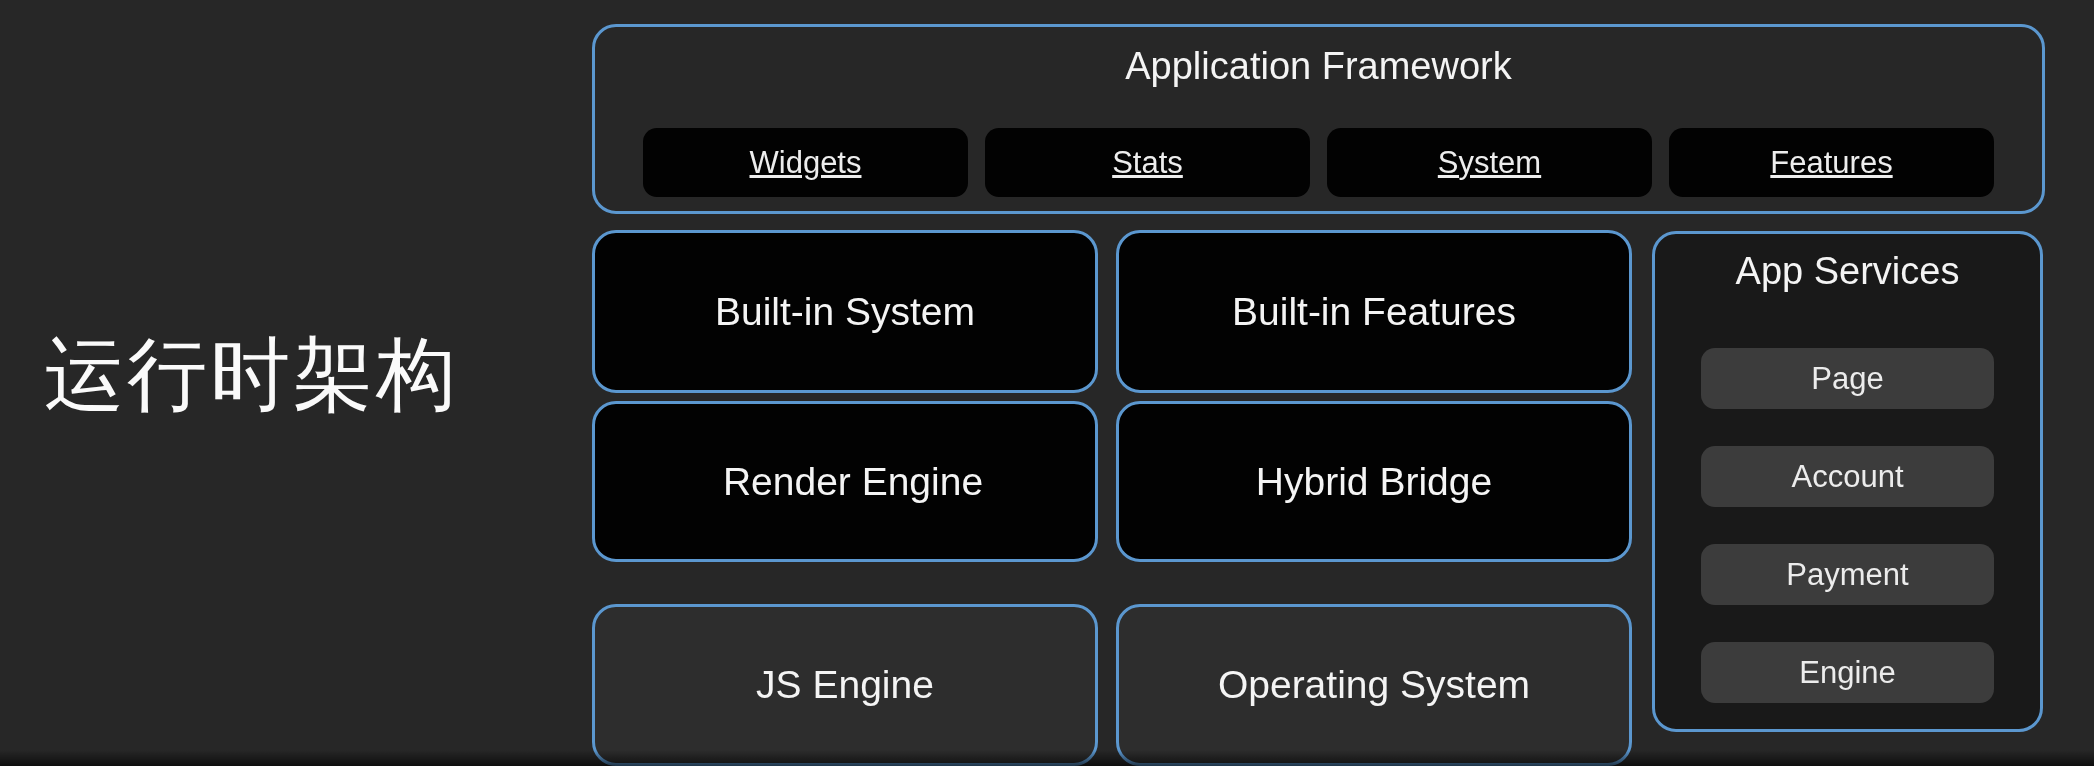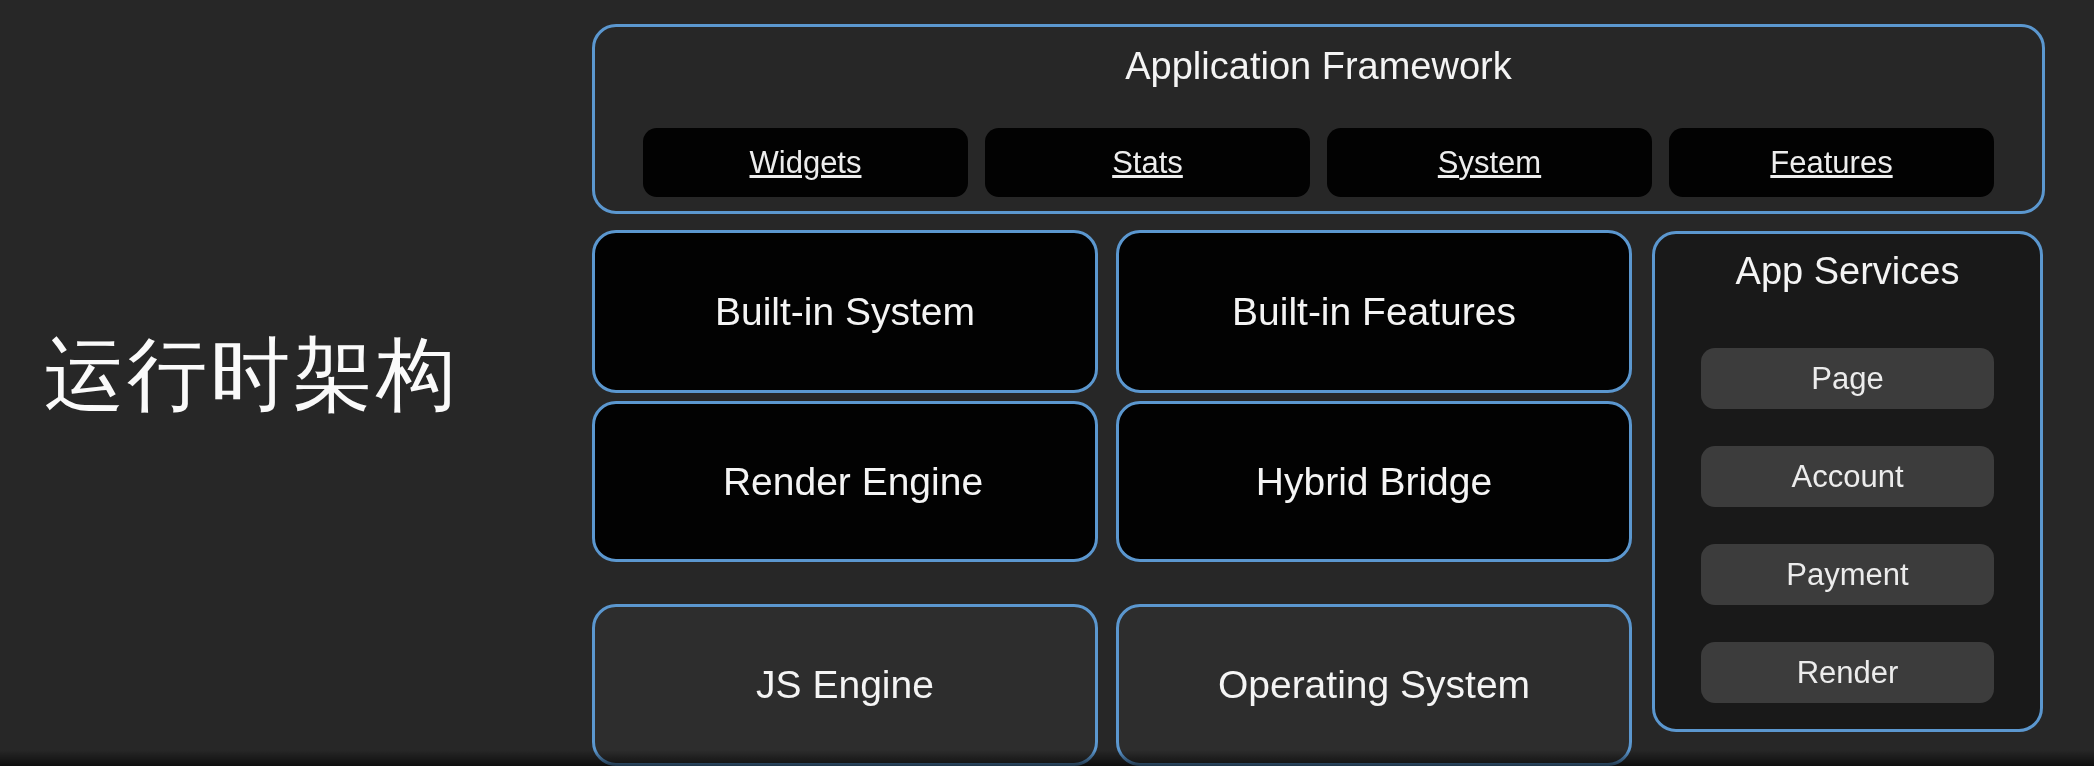--- a/index.html
+++ b/index.html
@@ -159,18 +159,18 @@
   <div class="box box-r1c1">Hybrid Bridge</div>
   <div class="box gray box-r2c0">JS Engine</div>
   <div class="box gray box-r2c1">Operating System</div>
 
   <div class="services">
     <div class="services-title">App Services</div>
     <div class="services-items">
       <div class="service-btn">Page</div>
       <div class="service-btn">Account</div>
       <div class="service-btn">Payment</div>
-      <div class="service-btn">Render</div>
+      <div class="service-btn">Engine</div>
     </div>
   </div>
 
   <div class="bottom-vignette"></div>
 </div>
 
 </body></html>

